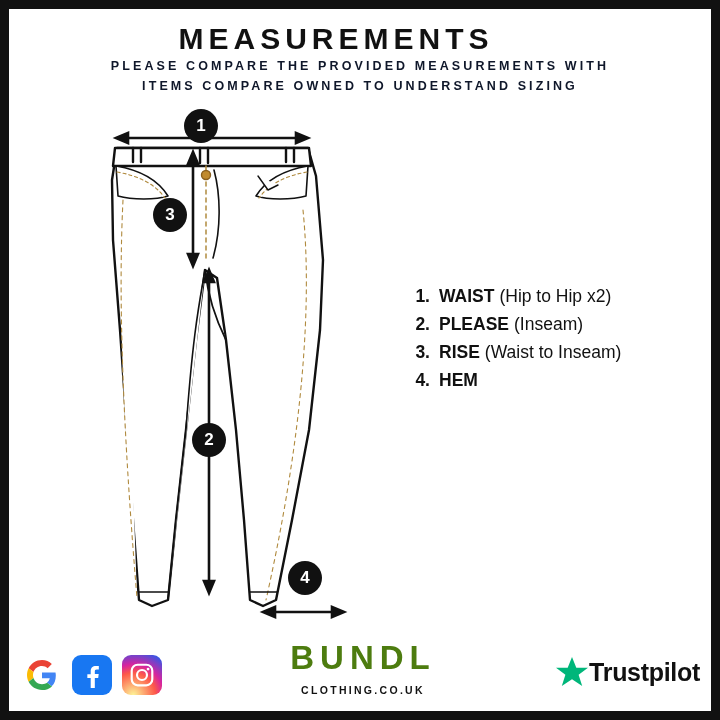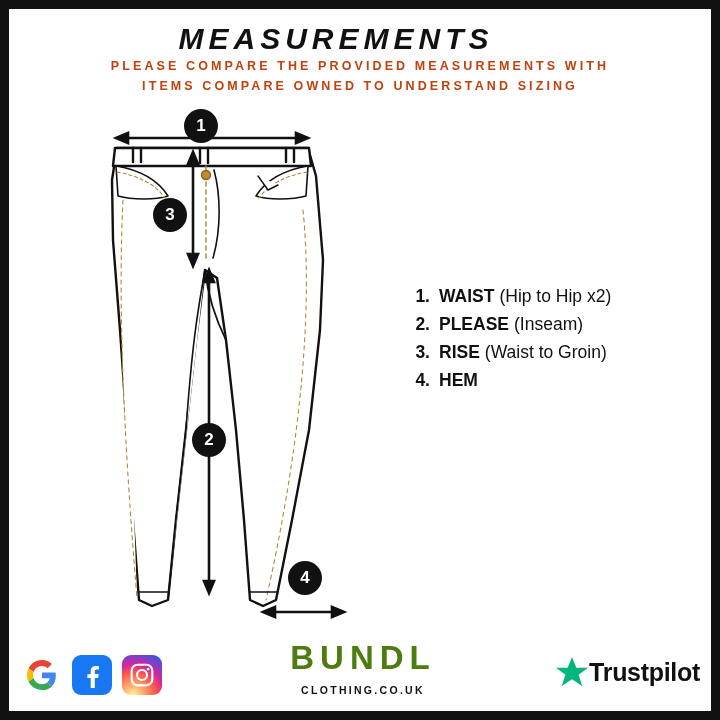--- a/index.html
+++ b/index.html
@@ -28,33 +28,32 @@
   .title {
     position: absolute;
     top: 22px;
     left: 0;
     width: 672px;
     text-align: center;
     font-size: 30px;
     font-weight: bold;
     letter-spacing: 5px;
     color: #111111;
-    font-style: italic;
   }
   .subtitle {
     position: absolute;
     top: 56px;
     left: 0;
     width: 720px;
     text-align: center;
     font-size: 12.5px;
     font-weight: bold;
     letter-spacing: 3.1px;
     line-height: 20px;
-    color: #c2410c;
+    color: #0f172a;
   }
   .legend {
     position: absolute;
     left: 400px;
     top: 286px;
     width: 290px;
   }
   .legend-row {
     display: flex;
     align-items: baseline;
@@ -234,21 +233,21 @@
       <span class="legend-sub">(Hip to Hip x2)</span>
     </div>
     <div class="legend-row">
       <span class="legend-num">2.</span>
       <span class="legend-label">PLEASE</span>
       <span class="legend-sub">(Inseam)</span>
     </div>
     <div class="legend-row">
       <span class="legend-num">3.</span>
       <span class="legend-label">RISE</span>
-      <span class="legend-sub">(Waist to Groin)</span>
+      <span class="legend-sub">(Waist to Inseam)</span>
     </div>
     <div class="legend-row">
       <span class="legend-num">4.</span>
       <span class="legend-label">HEM</span>
     </div>
   </div>
 
   <div class="brand">
     <div class="brand-name">BUNDL</div>
     <div class="brand-sub">CLOTHING.CO.UK</div>

